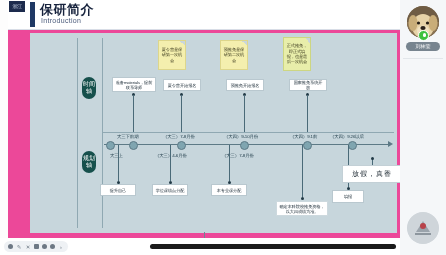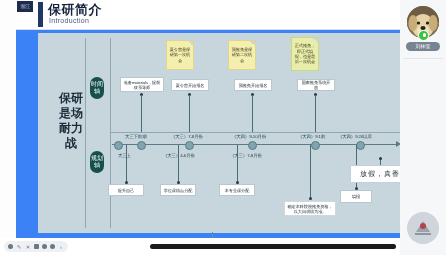--- a/index.html
+++ b/index.html
@@ -5,21 +5,21 @@
   html,body{margin:0;padding:0;}
   body{
     width:446px;height:255px;overflow:hidden;
     background:#ffffff;
     font-family:"Liberation Sans","DejaVu Sans",sans-serif;
     -webkit-font-smoothing:antialiased;
   }
   #app{position:relative;width:446px;height:255px;background:#fdfdfd;overflow:hidden;}
 
   
-  #slide{position:absolute;left:16px;top:0;width:400px;height:240px;background:#3b82f6;overflow:hidden;}
+  #slide{position:absolute;left:8px;top:0;width:400px;height:240px;background:#ec4899;overflow:hidden;}
 
   
   .title-bar{position:absolute;left:0;top:0;width:400px;height:30px;background:#ffffff;}
   .logo-chip{position:absolute;left:1px;top:1px;width:16px;height:11px;background:#1d2b4d;}
   .logo-chip span{display:block;color:#c9d2e6;font-size:5px;line-height:11px;text-align:center;
     letter-spacing:-.4px;}
   .title-rule{position:absolute;left:22px;top:2px;width:5px;height:25px;background:#1f3864;}
   .title-main{position:absolute;left:32px;top:3px;font-size:13px;font-weight:bold;color:#17233d;
     letter-spacing:.5px;line-height:14px;}
   .title-sub{position:absolute;left:33px;top:17px;font-size:7px;color:#4a5a7a;letter-spacing:.3px;}
@@ -115,21 +115,20 @@
       </div>
       <div class="title-rule"></div>
       <div class="title-main">保研简介</div>
       <div class="title-sub">Introduction</div>
       <div class="title-underline"></div>
     </div>
 
     <div class="canvas">
       <div class="canvas-inner">
 
-        <div class="slogan">保研是场耐力战</div>
 
         <div class="axis-pill" style="left:52px;top:44px;">
           <span>时间轴</span>
         </div>
         <div class="axis-pill" style="left:52px;top:118px;">
           <span>规划轴</span>
         </div>
 
         <div class="vline" style="left:47px;top:5px;height:190px;"></div>
         <div class="vline" style="left:72px;top:5px;height:190px;"></div>

